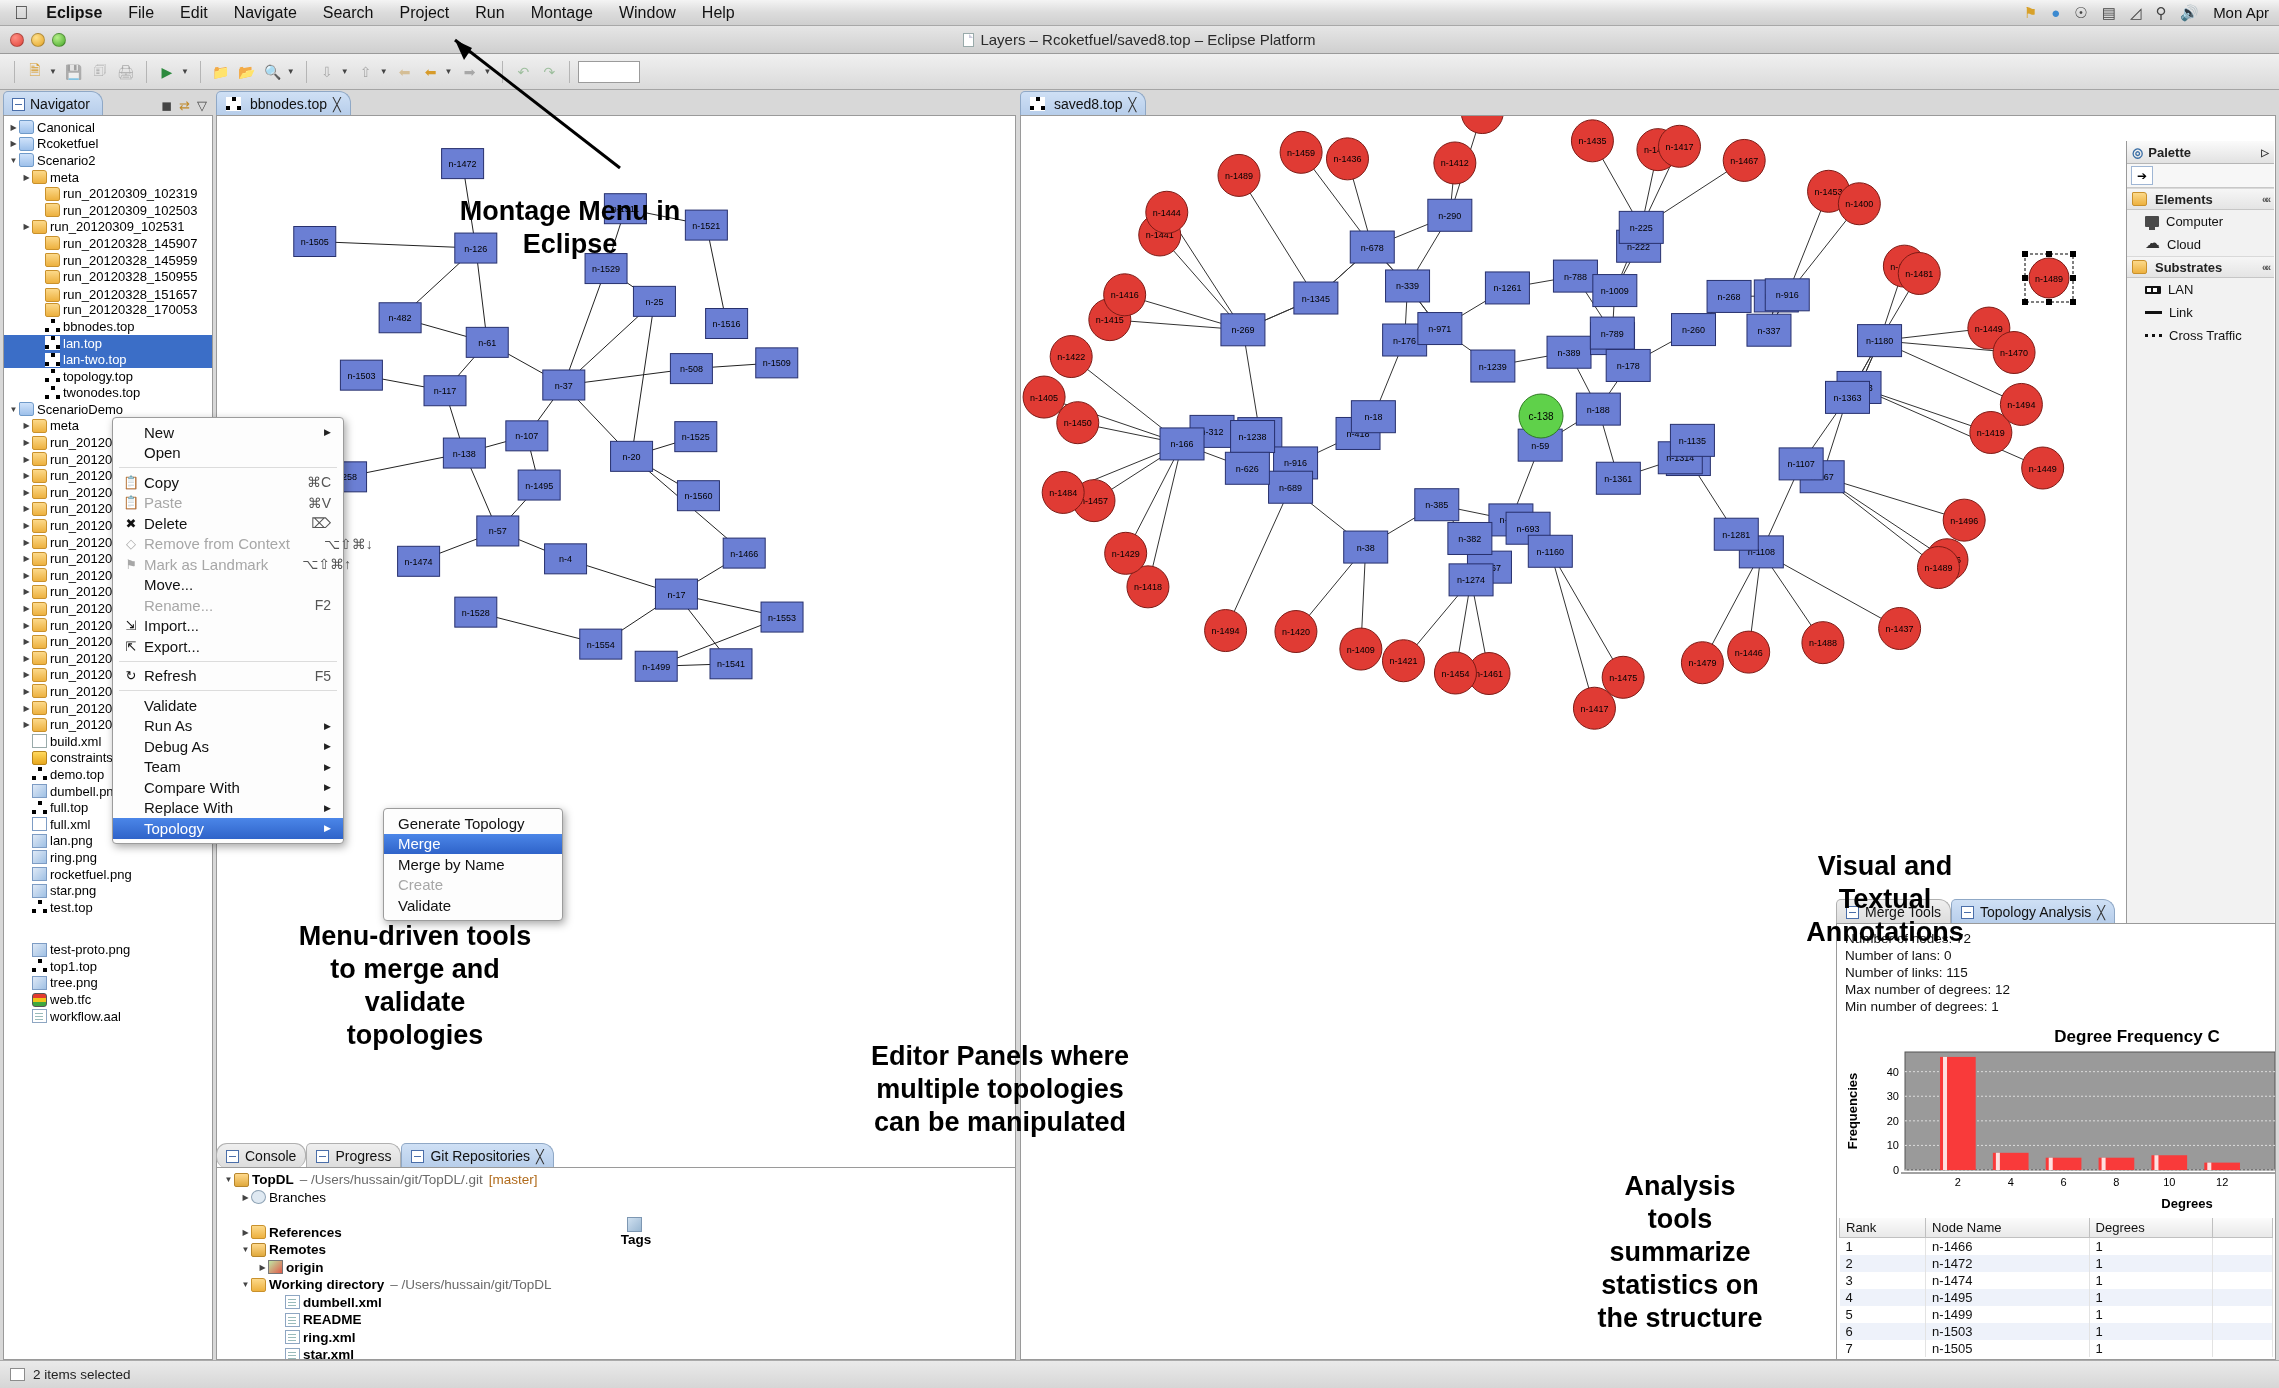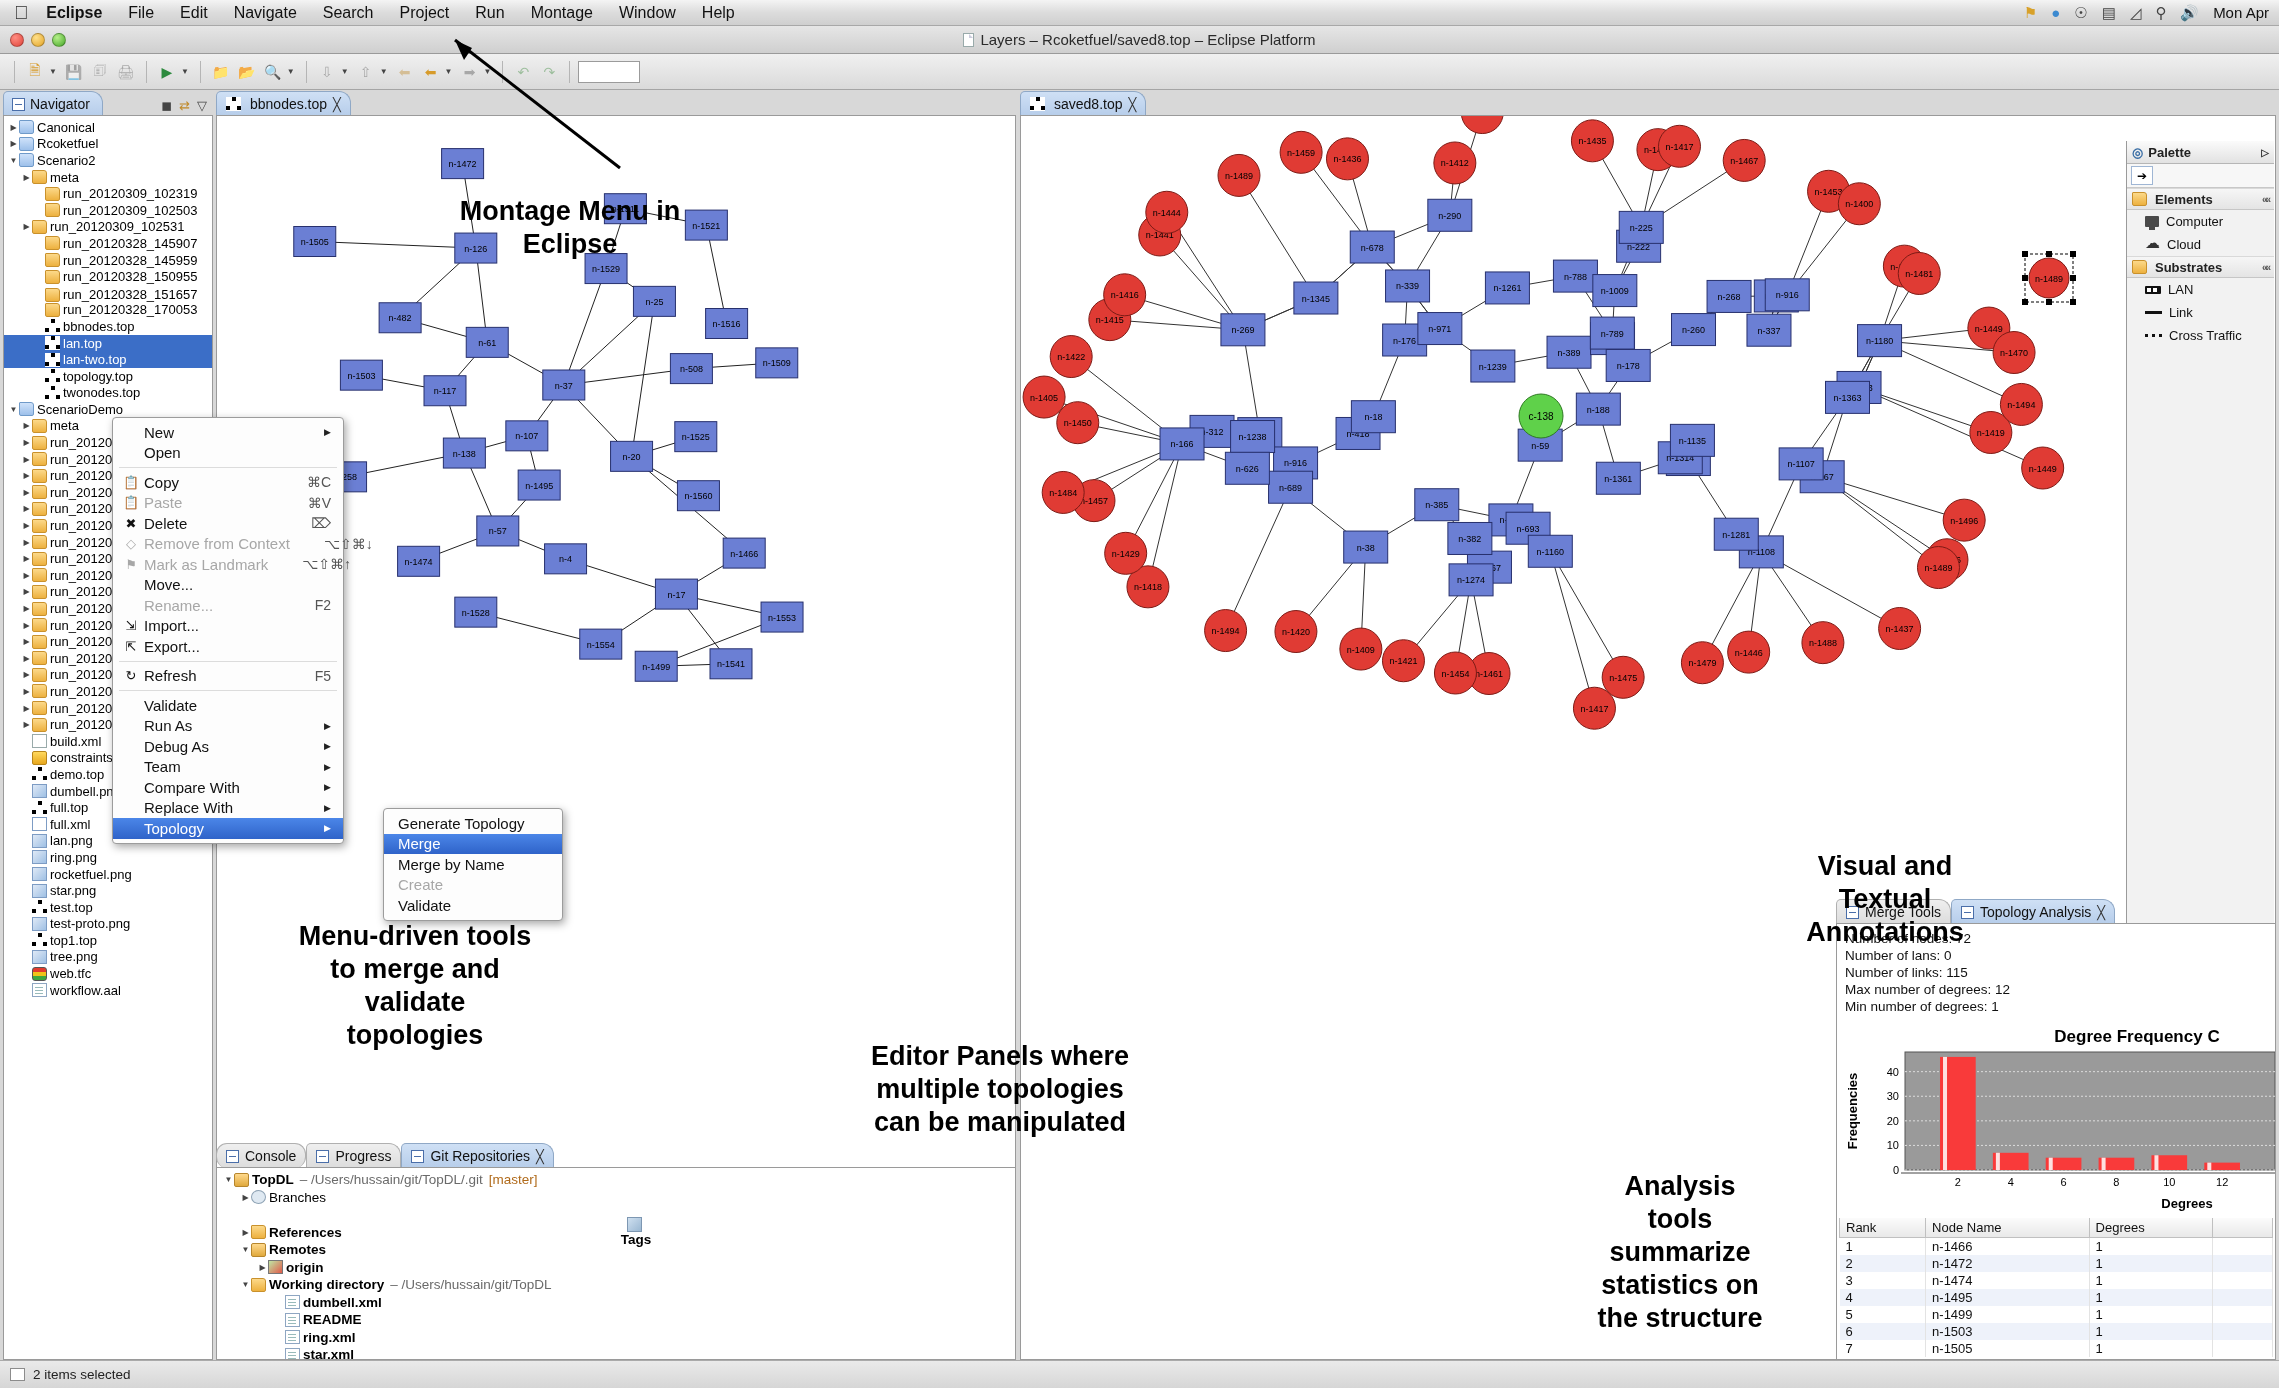--- a/index.html
+++ b/index.html
@@ -496,21 +496,21 @@
           <div class="trow" style="padding-left: 17px;">
             <span class="twist"></span>
             <span class="ico ico-png"></span>
             <span class="tlabel">star.png</span>
           </div>
           <div class="trow" style="padding-left: 17px;">
             <span class="twist"></span>
             <span class="ico ico-top"></span>
             <span class="tlabel">test.top</span>
           </div>
-          <div class="trow" style="padding-left: 17px;">
+          <div class="trow" style="padding-left: 17px; margin-top: 26px;">
             <span class="twist"></span>
             <span class="ico ico-png"></span>
             <span class="tlabel">test-proto.png</span>
           </div>
           <div class="trow" style="padding-left: 17px;">
             <span class="twist"></span>
             <span class="ico ico-top"></span>
             <span class="tlabel">top1.top</span>
           </div>
           <div class="trow" style="padding-left: 17px;">

